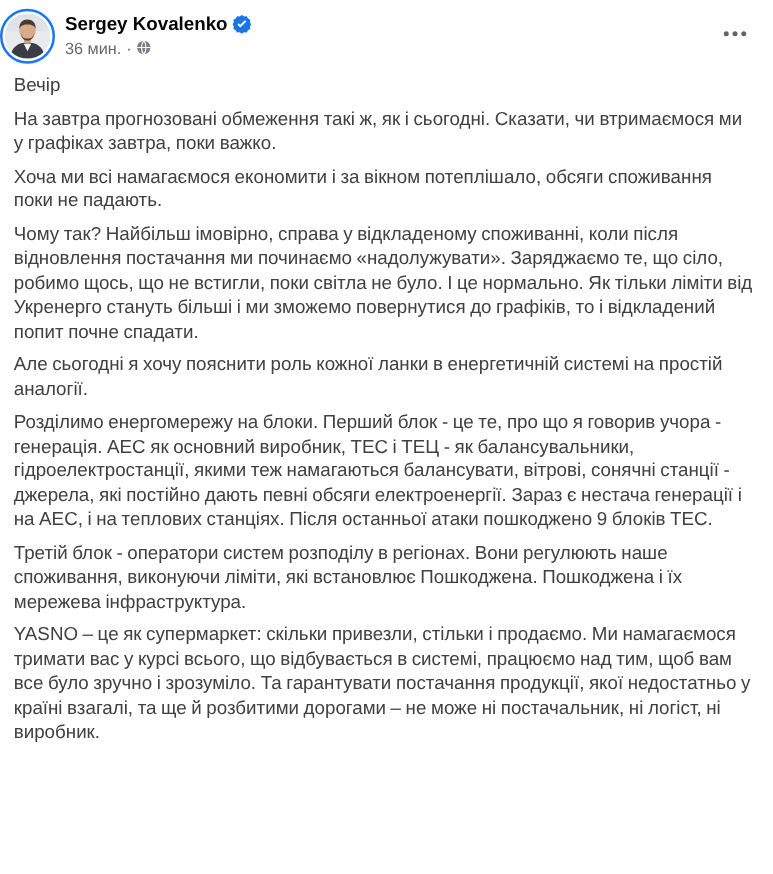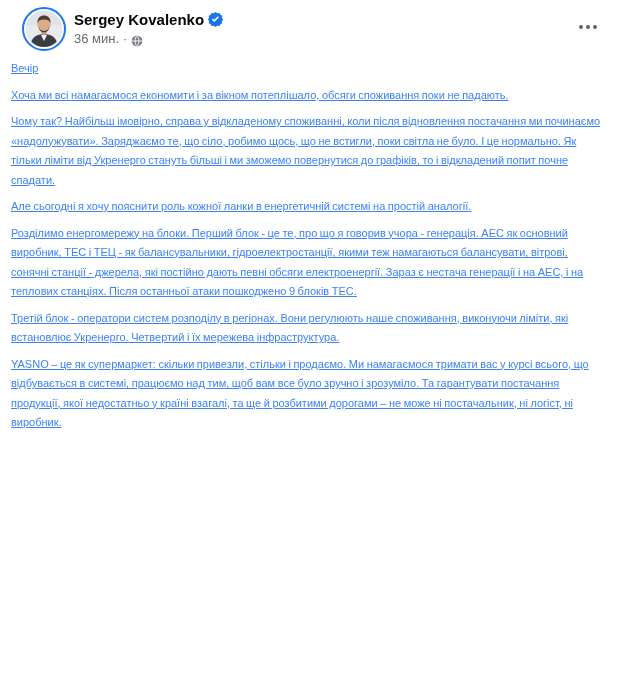--- a/index.html
+++ b/index.html
@@ -7,62 +7,61 @@
   body {
     width: 618px; height: 699px; overflow: hidden;
     font-family: "Liberation Sans", "DejaVu Sans", sans-serif;
     color: #1c1e21;
   }
   .post { width: 100%; height: 100%; background: #fff; }
 
   
   .post-header {
     display: flex; align-items: flex-start;
-    padding: 7px 14px 6px 22px;
+    padding: 7px 14px 6px 0;
   }
   .avatar-ring {
     width: 44px; height: 44px; border-radius: 50%;
     border: 2px solid #1877f2; background: #fff;
     display: flex; align-items: center; justify-content: center;
     cursor: pointer; flex: 0 0 auto;
   }
   .avatar {
     width: 36px; height: 36px; border-radius: 50%;
     overflow: hidden; display: block; background: #e9ebef;
   }
   .header-info { margin-left: 8px; padding-top: 3px; flex: 1 1 auto; min-width: 0; }
   .author-row { display: flex; align-items: center; gap: 4px; }
   .author-name {
     font-size: 15px; font-weight: bold; color: #050505;
     line-height: 19px; cursor: pointer;
   }
   .verified-badge { width: 15px; height: 15px; display: inline-block; }
   .meta-row {
-    display: flex; align-items: flex-end; gap: 4px;
+    display: flex; align-items: flex-start; gap: 4px;
     margin-top: 2px; color: #65676b; font-size: 13px; line-height: 16px;
   }
   .meta-dot { color: #65676b; }
   .globe-icon { width: 12px; height: 12px; display: inline-block; margin-top: 1px; }
   .more-button {
     margin-left: auto; margin-top: 8px;
     width: 32px; height: 24px;
     display: flex; align-items: center; justify-content: center; gap: 3px;
     cursor: pointer; border-radius: 6px;
   }
   .more-button .dot {
     width: 4px; height: 4px; border-radius: 50%; background: #5f6368;
   }
 
   
   .post-body { padding: 2px 14px 0 11px; }
   .post-body p {
-    font-size: 11px; line-height: 19.5px; color: #3b82f6;
+    font-size: 15px; line-height: 19.5px; color: #404040;
     margin-bottom: 7px;
     word-spacing: -0.5px;
-    text-decoration: underline;
   }
 </style>
 </head>
 <body>
 
 <div class="post">
 
   <div class="post-header">
     <div class="avatar-ring">
       <span class="avatar">
@@ -109,22 +108,23 @@
 
     <div class="more-button">
       <span class="dot"></span>
         <span class="dot"></span>
         <span class="dot"></span>
     </div>
   </div>
 
   <div class="post-body">
     <p>Вечір</p>
+    <p>На завтра прогнозовані обмеження такі ж, як і сьогодні. Сказати, чи втримаємося ми у графіках завтра, поки важко.</p>
     <p>Хоча ми всі намагаємося економити і за вікном потеплішало, обсяги споживання поки не падають.</p>
     <p>Чому так? Найбільш імовірно, справа у відкладеному споживанні, коли після відновлення постачання ми починаємо «надолужувати». Заряджаємо те, що сіло, робимо щось, що не встигли, поки світла не було. І це нормально. Як тільки ліміти від Укренерго стануть більші і ми зможемо повернутися до графіків, то і відкладений попит почне спадати.</p>
     <p>Але сьогодні я хочу пояснити роль кожної ланки в енергетичній системі на простій аналогії.</p>
     <p>Розділимо енергомережу на блоки. Перший блок - це те, про що я говорив учора - генерація. АЕС як основний виробник, ТЕС і ТЕЦ - як балансувальники, гідроелектростанції, якими теж намагаються балансувати, вітрові, сонячні станції - джерела, які постійно дають певні обсяги електроенергії. Зараз є нестача генерації і на АЕС, і на теплових станціях. Після останньої атаки пошкоджено 9 блоків ТЕС.</p>
-    <p>Третій блок - оператори систем розподілу в регіонах. Вони регулюють наше споживання, виконуючи ліміти, які встановлює Укренерго. Четвертий і їх мережева інфраструктура.</p>
+    <p>Третій блок - оператори систем розподілу в регіонах. Вони регулюють наше споживання, виконуючи ліміти, які встановлює Пошкоджена. Пошкоджена і їх мережева інфраструктура.</p>
     <p>YASNO – це як супермаркет: скільки привезли, стільки і продаємо. Ми намагаємося тримати вас у курсі всього, що відбувається в системі, працюємо над тим, щоб вам все було зручно і зрозуміло. Та гарантувати постачання продукції, якої недостатньо у країні взагалі, та ще й розбитими дорогами – не може ні постачальник, ні логіст, ні виробник.</p>
 
   </div>
 
 </div>
 
 </body></html>

